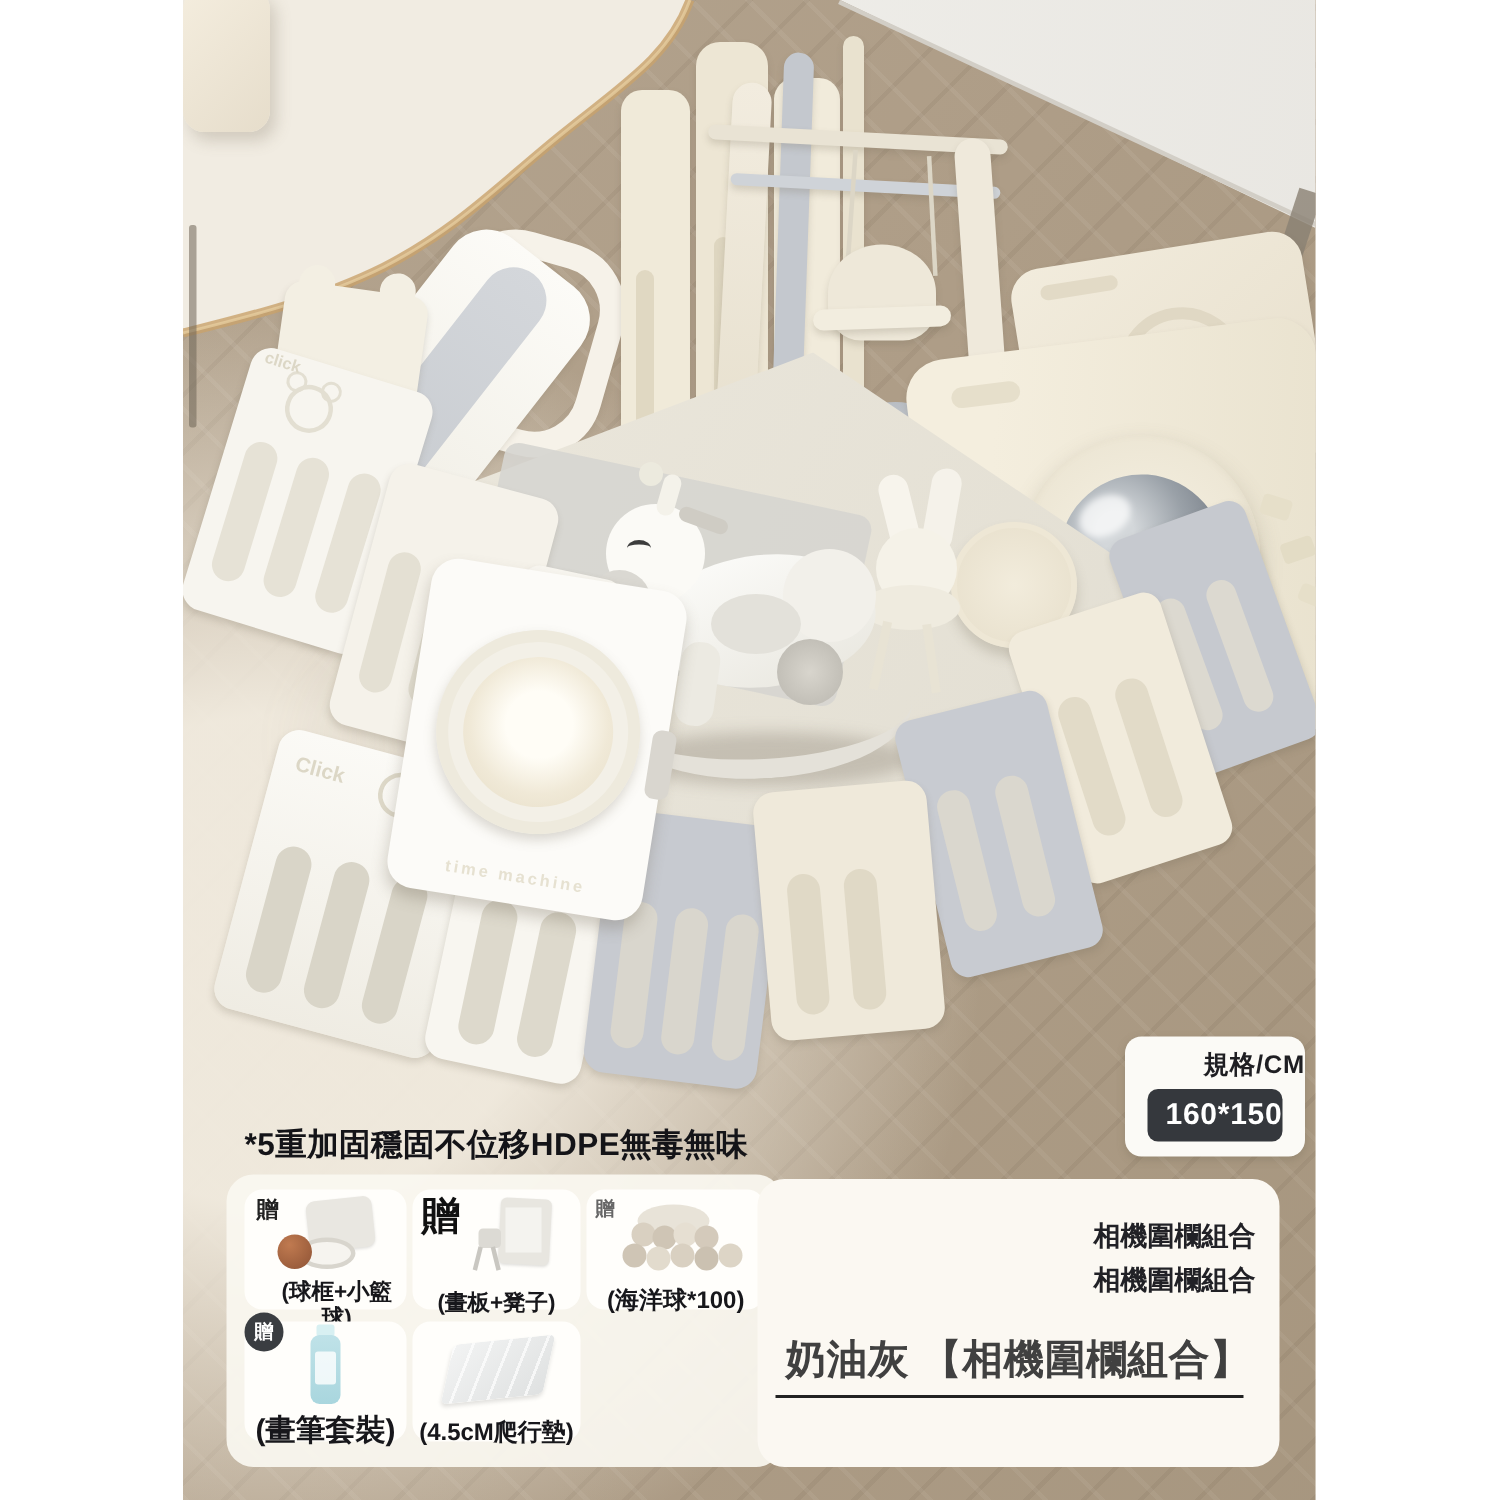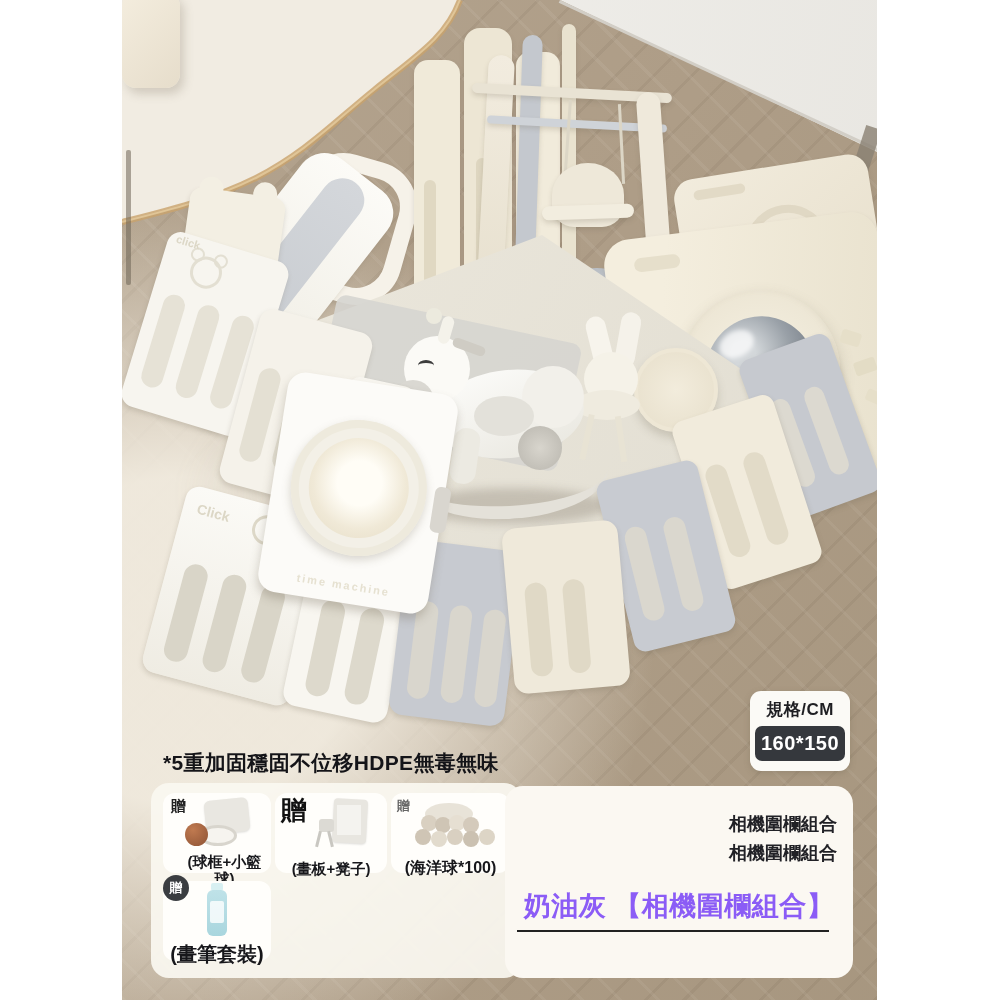--- a/index.html
+++ b/index.html
@@ -11,38 +11,38 @@
     background-image:
       radial-gradient(ellipse at 8% 64%, rgba(242,236,224,.95) 0 18%, rgba(242,236,224,0) 48%),
       linear-gradient(115deg,#d9d0c3 0%,#d3c8b9 45%,#cabfae 100%),
       repeating-linear-gradient(45deg, rgba(255,255,255,.13) 0 3px, rgba(255,255,255,0) 3px 27px),
       repeating-linear-gradient(-45deg, rgba(118,103,85,.09) 0 3px, rgba(118,103,85,0) 3px 27px);
     background-blend-mode:normal,multiply,normal,normal;}
   .panel{position:absolute;box-shadow:0 3px 5px rgba(115,105,85,.22);}
   .slot{position:absolute;border-radius:14px;}
   .circ{border-radius:50%;}
   .emboss{color:#dcd7c6;font-weight:bold;}
-  .spec-badge{position:absolute;left:750px;top:691px;width:100px;height:80px;background:#fbfaf6;
-    border-radius:11px;box-shadow:0 2px 6px rgba(100,90,70,.25);text-align:center;}
+  .spec-badge{position:absolute;left:750px;top:691px;width:120px;height:80px;background:#fbfaf6;
+    border-radius:11px;box-shadow:0 2px 6px rgba(100,90,70,.25);text-align:right;}
   .spec-label{margin-top:7px;font-size:17px;font-weight:bold;color:#1e1e22;letter-spacing:.5px;}
   .spec-value{margin:5px auto 0;width:90px;height:35px;background:#35383d;border-radius:7px;
     color:#ffffff;font-size:20px;font-weight:bold;line-height:35px;letter-spacing:.5px;}
   .claim{position:absolute;left:163px;top:749px;font-size:21px;font-weight:bold;color:#141418;letter-spacing:.3px;}
   .gift-panel{position:absolute;left:151px;top:783px;width:371px;height:195px;
     background:rgba(250,247,240,.93);border-radius:18px;}
   .gift-cell{position:absolute;background:#fffefb;border-radius:12px;}
   .gift-caption{position:absolute;left:0;right:0;bottom:-4px;text-align:center;font-weight:bold;
     color:#17171b;font-size:15px;line-height:1.1;}
   .gift-badge{position:absolute;font-weight:bold;color:#222;}
   .promo-panel{position:absolute;left:505px;top:786px;width:348px;height:192px;
     background:#fbf8f2;border-radius:18px;}
   .slogan{position:absolute;right:16px;top:24px;text-align:right;font-size:18px;font-weight:bold;
     color:#212126;line-height:29px;}
   .promo-title{position:absolute;left:0;right:0;top:102px;text-align:center;font-size:27px;
-    font-weight:bold;color:#8b5cf6;letter-spacing:.5px;}
+    font-weight:bold;color:#404040;letter-spacing:.5px;}
   .promo-underline{position:absolute;left:12px;width:312px;top:144px;border-top:2px solid #222;}
   .promo-subtitle{position:absolute;left:0;right:0;top:151px;text-align:center;font-size:17px;
     font-weight:bold;color:#17171b;}
 </style>
 </head>
 <body>
 
 <div class="photo">
 
   <div class="abs" style="inset:0;background:linear-gradient(100deg,#f3f2ee,#e7e5e0);clip-path:polygon(438px 0,755px 0,755px 152px);"></div>
@@ -245,20 +245,27 @@
   <div class="gift-cell" style="left:12px;top:98px;width:108px;height:80px;">
     <span class="gift-badge" style="left:0px;top:-6px;width:26px;height:26px;background:#3a3d41;color:#fff;border-radius:50%;font-size:13px;line-height:26px;text-align:center;">贈</span>
     <div class="abs" style="left:0;top:0;width:108px;height:64px;">
       <div class="abs" style="left:48px;top:2px;width:12px;height:8px;background:#d8f0f2;border-radius:2px;"></div>
       <div class="abs" style="left:44px;top:9px;width:20px;height:46px;background:linear-gradient(#bfe2e8,#a9d6de);border-radius:6px;"></div>
       <div class="abs" style="left:47px;top:20px;width:14px;height:22px;background:rgba(255,255,255,.8);border-radius:2px;"></div>
     </div>
     <div class="gift-caption" style="font-size:20px;">(畫筆套裝)</div>
   </div>
 
+  <div class="gift-cell" style="left:124px;top:98px;width:112px;height:80px;">
+    <div class="abs" style="left:0;top:0;width:112px;height:60px;">
+      <div class="abs" style="left:24px;top:12px;width:66px;height:40px;background:linear-gradient(135deg,#f2f3f3,#dfe1e1);transform:skewX(-18deg) rotate(-6deg);border-radius:4px;box-shadow:0 2px 3px rgba(0,0,0,.12);
+           background-image:repeating-linear-gradient(100deg,rgba(255,255,255,.7) 0 2px,rgba(0,0,0,0) 2px 12px),linear-gradient(135deg,#f2f3f3,#dfe1e1);"></div>
+    </div>
+    <div class="gift-caption" style="font-size:16px;">(4.5cM爬行墊)</div>
+  </div>
 
 </div>
 
 <div class="promo-panel">
   <div class="slogan">
     <div>相機圍欄組合</div>
     <div>相機圍欄組合</div>
   </div>
   <div class="promo-title">奶油灰 【相機圍欄組合】</div>
   <div class="promo-underline"></div>

